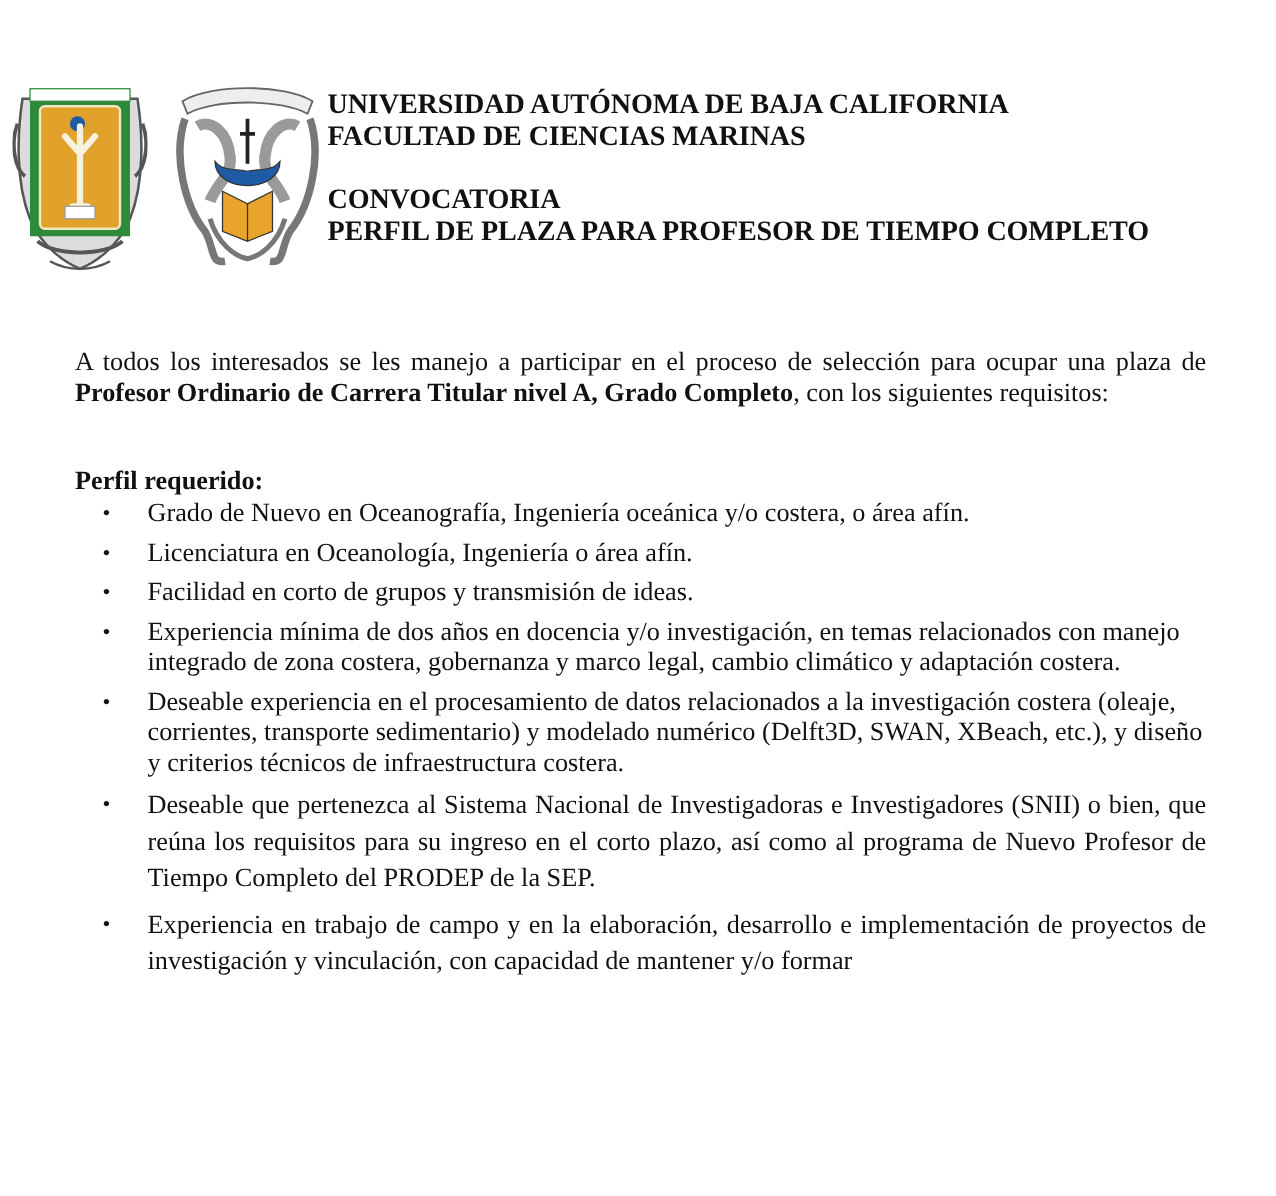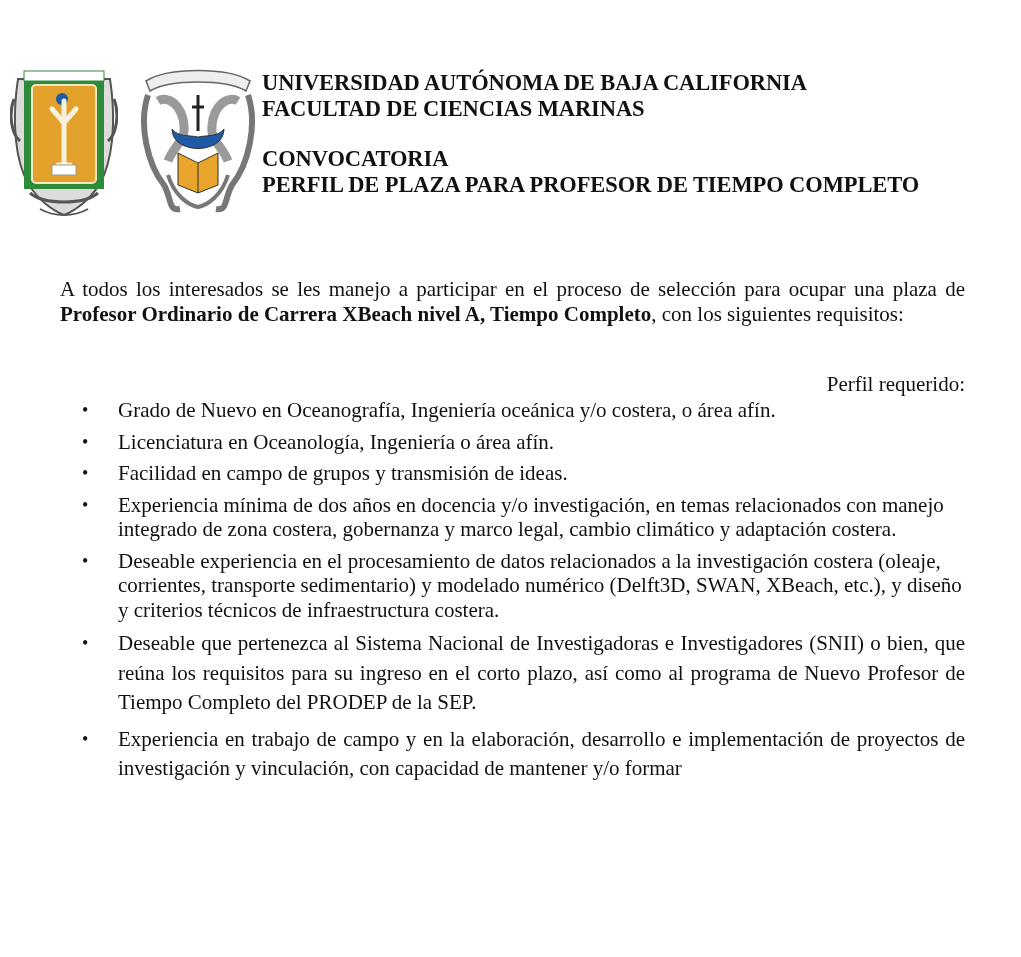--- a/index.html
+++ b/index.html
@@ -6,21 +6,21 @@
   body { width:1021px; height:957px; position:relative; overflow:hidden;
          font-family:"Liberation Serif", "DejaVu Serif", serif; color:#111; }
   .logos { position:absolute; left:10px; top:65px; height:160px; }
   .logo-uabc { position:absolute; left:0; top:0; width:108px; height:154px; }
   .logo-fcm { position:absolute; left:128px; top:0; width:120px; height:150px; }
   .header { position:absolute; left:262px; top:70px; width:740px; 
             font-weight:bold; font-size:22.5px; line-height:26px; letter-spacing:-0.1px; }
   .header .gap { height:24px; }
   .content { position:absolute; left:60px; top:277px; width:905px; font-size:21px; }
   .intro { line-height:24.5px; text-align:justify; margin:0; }
-  .section-title { font-weight:normal; margin:46px 0 2px 0; line-height:24px;text-align:right; }
+  .section-title { font-weight:bold; margin:46px 0 2px 0; line-height:24px; }
   ul.reqs { list-style:none; margin:0; padding:0; }
   ul.reqs li { position:relative; padding-left:58px; line-height:24.5px; margin-bottom:7px; }
   ul.reqs li.sp { line-height:29.5px; text-align:justify; }
   ul.reqs li .bullet { position:absolute; left:22px; top:0; font-size:18px; }
 </style>
 </head>
 <body>
 
 <div class="logos">
   <svg class="logo-uabc" viewBox="0 0 108 154">
@@ -49,26 +49,26 @@
 
 <div class="header">
   <div>UNIVERSIDAD AUTÓNOMA DE BAJA CALIFORNIA</div>
   <div>FACULTAD DE CIENCIAS MARINAS</div>
   <div class="gap"></div>
   <div>CONVOCATORIA</div>
   <div>PERFIL DE PLAZA PARA PROFESOR DE TIEMPO COMPLETO</div>
 </div>
 
 <div class="content">
-  <p class="intro"><span>A todos los interesados se les manejo a participar en el proceso de selección para ocupar una plaza de </span><b>Profesor Ordinario de Carrera XBeach nivel A, Tiempo Completo</b><span>, con los siguientes requisitos:</span></p>
+  <p class="intro"><span>A todos los interesados se les manejo a participar en el proceso de selección para ocupar una plaza de </span><b>Profesor Ordinario de Carrera Titular nivel A, Grado Completo</b><span>, con los siguientes requisitos:</span></p>
 
   <div class="section-title">Perfil requerido:</div>
 
   <ul class="reqs">
     <li><span class="bullet">•</span><span>Grado de Nuevo en Oceanografía, Ingeniería oceánica y/o costera, o área afín.</span></li>
     <li><span class="bullet">•</span><span>Licenciatura en Oceanología, Ingeniería o área afín.</span></li>
-    <li><span class="bullet">•</span><span>Facilidad en campo de grupos y transmisión de ideas.</span></li>
+    <li><span class="bullet">•</span><span>Facilidad en corto de grupos y transmisión de ideas.</span></li>
     <li><span class="bullet">•</span><span>Experiencia mínima de dos años en docencia y/o investigación, en temas relacionados con manejo integrado de zona costera, gobernanza y marco legal, cambio climático y adaptación costera.</span></li>
     <li><span class="bullet">•</span><span>Deseable experiencia en el procesamiento de datos relacionados a la investigación costera (oleaje, corrientes, transporte sedimentario) y modelado numérico (Delft3D, SWAN, XBeach, etc.), y diseño y criterios técnicos de infraestructura costera.</span></li>
     <li class="sp"><span class="bullet">•</span><span>Deseable que pertenezca al Sistema Nacional de Investigadoras e Investigadores (SNII) o bien, que reúna los requisitos para su ingreso en el corto plazo, así como al programa de Nuevo Profesor de Tiempo Completo del PRODEP de la SEP.</span></li>
     <li class="sp"><span class="bullet">•</span><span>Experiencia en trabajo de campo y en la elaboración, desarrollo e implementación de proyectos de investigación y vinculación, con capacidad de mantener y/o formar</span></li>
   </ul>
 </div>
 
 </body></html>

